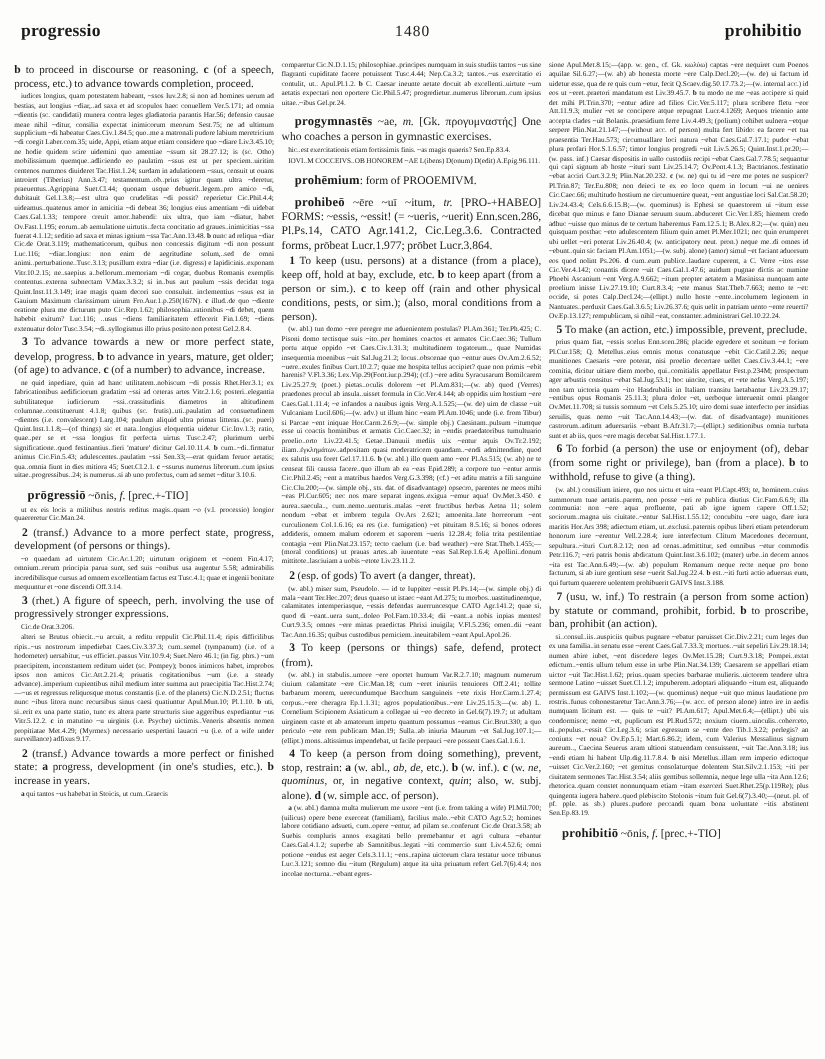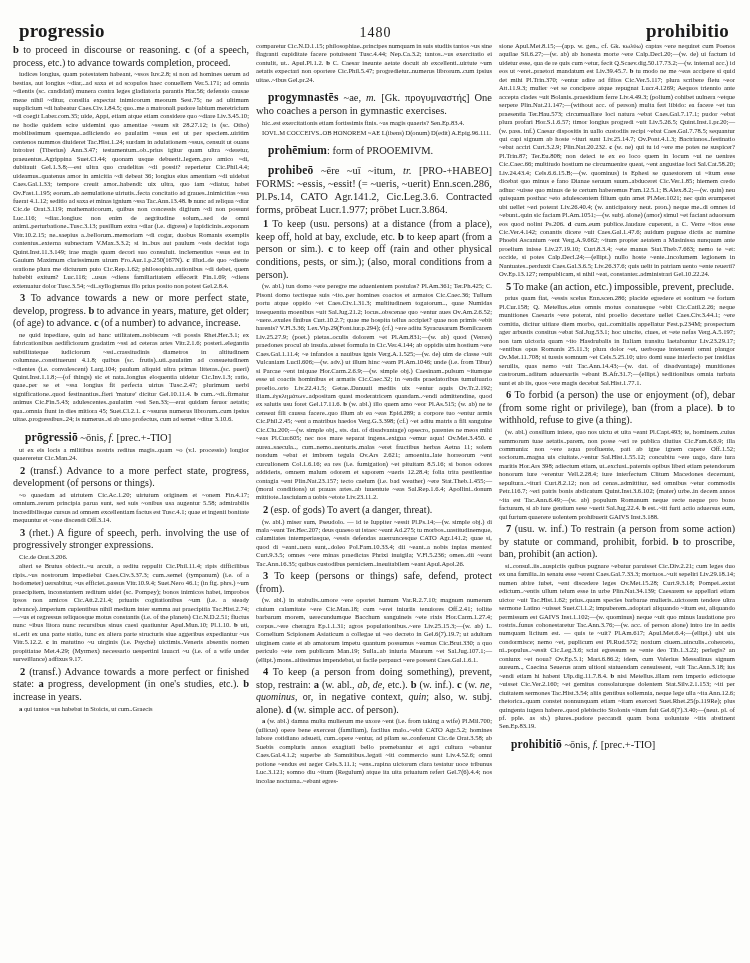--- a/index.html
+++ b/index.html
@@ -3,23 +3,23 @@
 <meta charset="utf-8">
 <style>
   html,body { margin:0; padding:0; background:#d9d9d9; }
   .page {
     position:relative; width:750px; height:963px; margin:0 auto;
     background:#fdfdfb; color:#1b1b1b; overflow:hidden; box-sizing:border-box;
     padding:20px 13px 8px 13px;
     font-family:"Liberation Serif","DejaVu Serif",serif;
   }
   .running-head { display:flex; justify-content:space-between; align-items:baseline; padding:0 8px 0 6px; }
-  .rh-word { font-weight:bold; font-size:19px; letter-spacing:.2px; }
+  .rh-word { font-weight:bold; font-size:16px; letter-spacing:.2px; }
   .rh-page { font-size:14px; letter-spacing:1px; }
-  .columns { display:flex; gap:7px; margin-top:0; }
+  .columns { display:flex; gap:7px; margin-top:18px; }
   .col { width:236px; text-align:justify; hyphens:none; }
   .sense  { font-size:10px;  line-height:12.6px; margin:2px 0 1px; text-indent:7px; }
   .quote  { font-size:6.6px; line-height:8.45px; margin:0 0 1px;  text-indent:6px; color:#222; }
   .entry  { font-size:10.5px; line-height:13px; margin:7px 0 2px; text-indent:0; }
   .entry b { font-size:11.5px; letter-spacing:.2px;padding-left:12px; }
   .sense b { font-size:10.5px; }
   .noind  { text-indent:0; }
   .sense, .quote, .entry { word-spacing:-0.2px; }
 </style>
 </head>

